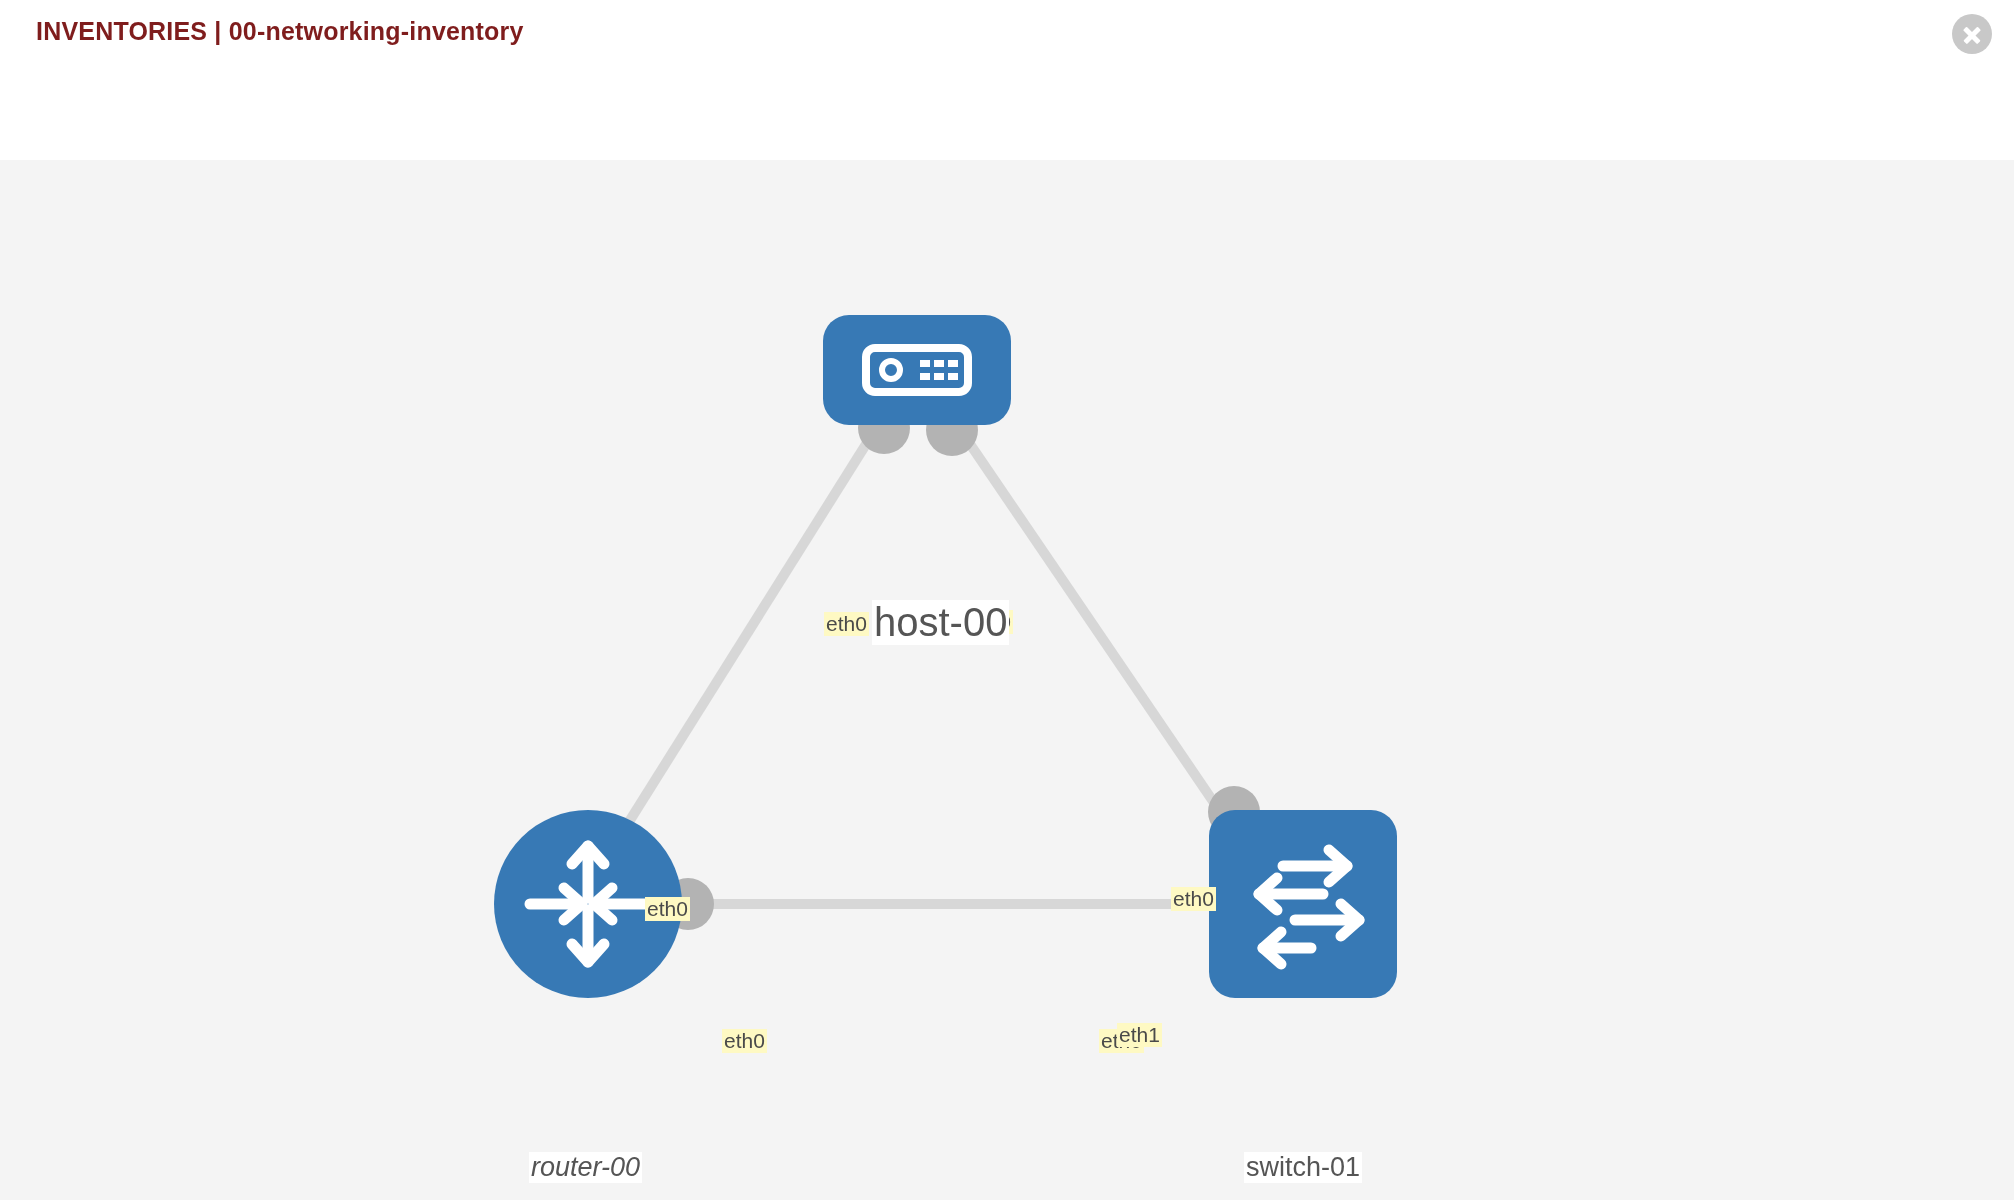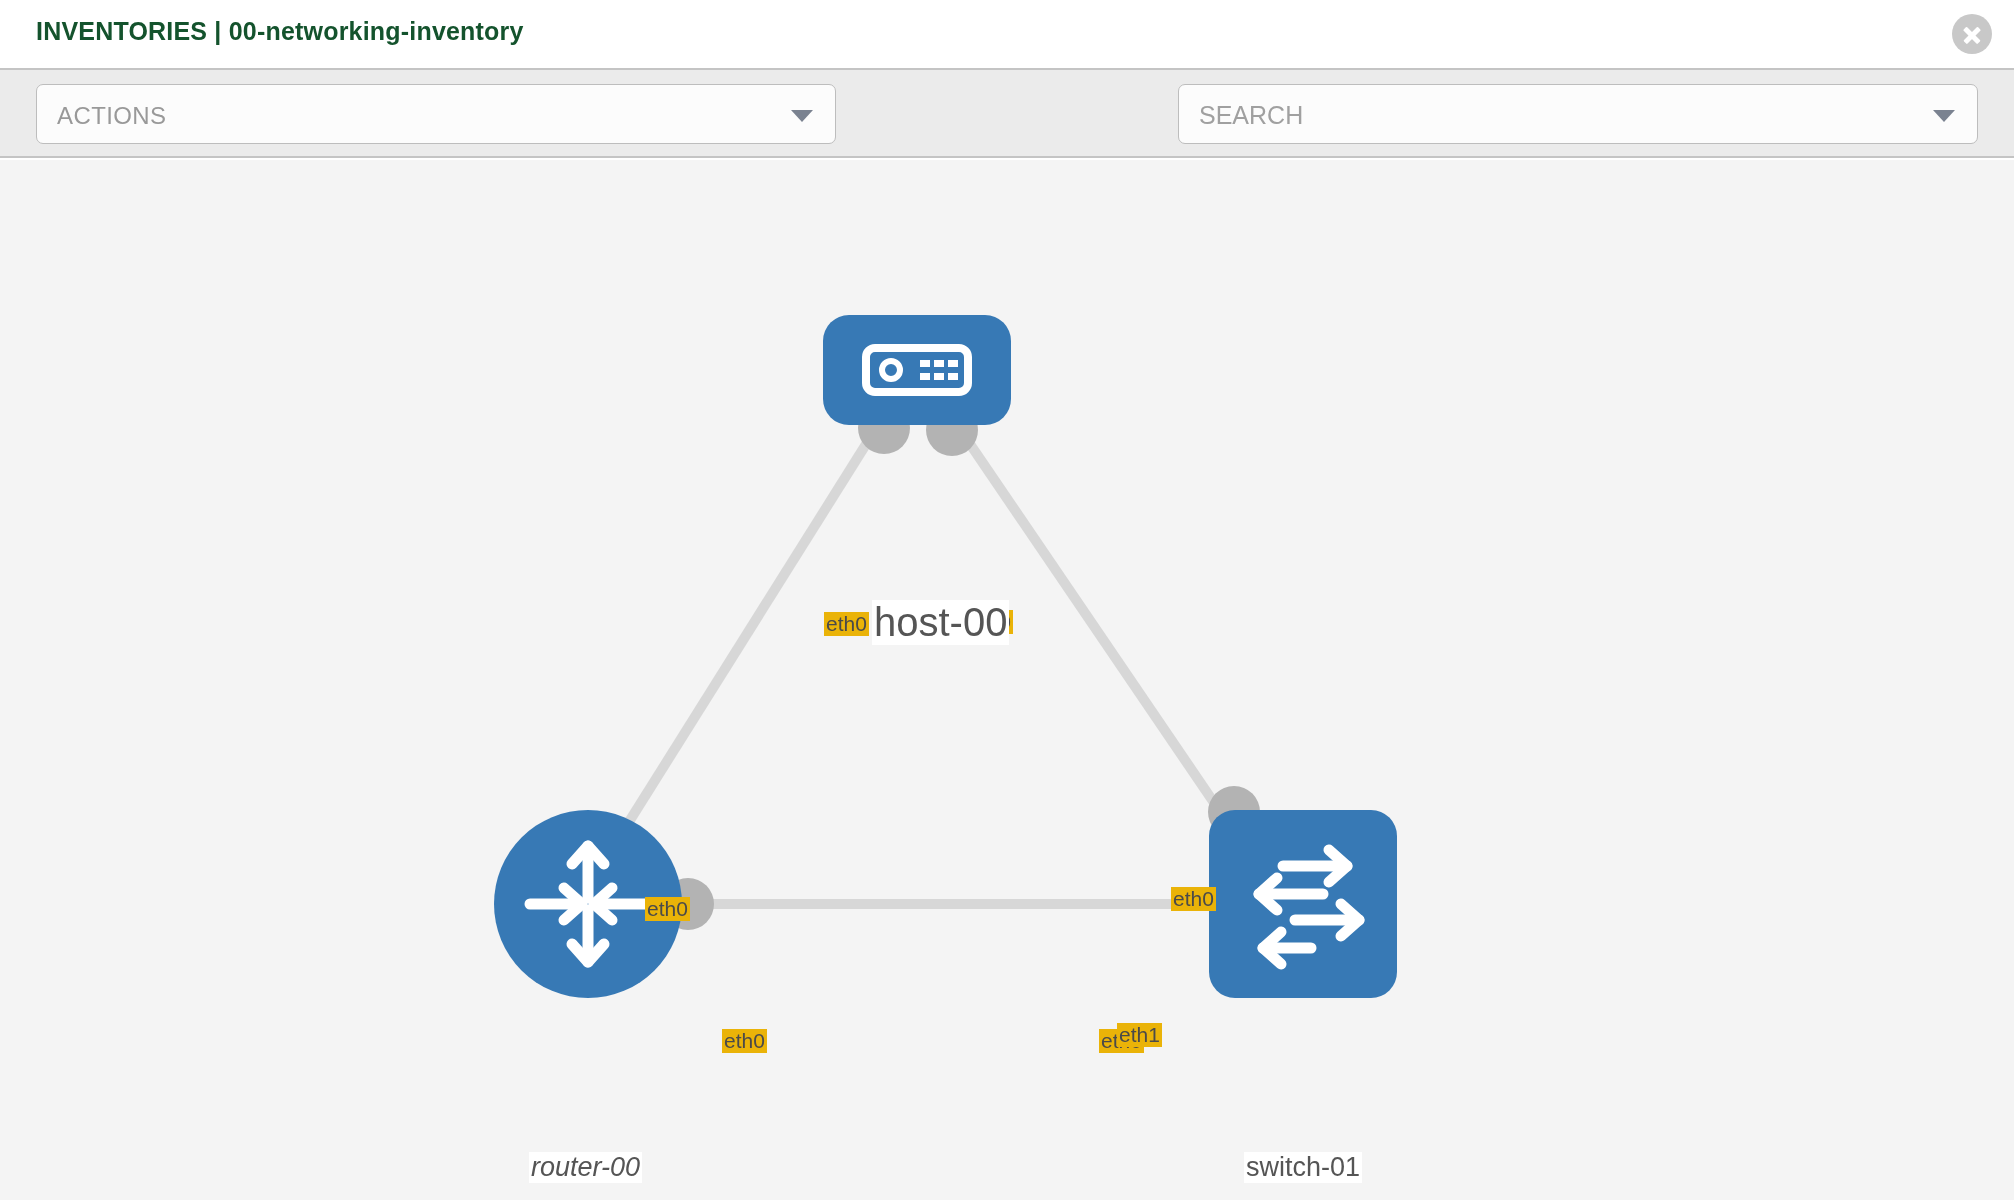--- a/index.html
+++ b/index.html
@@ -11,21 +11,21 @@
   }
   #app { position: relative; width: 2014px; height: 1200px; }
 
   
   .header {
     position: absolute; left: 0; top: 0; width: 2014px; height: 68px;
     background: #ffffff;
   }
   .header-title {
     position: absolute; left: 36px; top: 17px;
-    font-size: 25px; font-weight: bold; color: #14532d;
+    font-size: 25px; font-weight: bold; color: #7f1d1d;
     letter-spacing: 0.2px; white-space: nowrap;
   }
   .close-btn {
     position: absolute; right: 22px; top: 14px;
     width: 40px; height: 40px; border-radius: 50%;
     background: #c8c8c8; cursor: pointer;
   }
   .close-btn::before, .close-btn::after {
     content: ""; position: absolute; left: 10px; top: 18.5px;
     width: 20px; height: 4.5px; background: #ffffff; border-radius: 1px;
@@ -104,65 +104,40 @@
   .node-label {
     position: absolute; font-size: 27px; color: #555555;
     background: #ffffff; white-space: nowrap; padding: 0 2px;
   }
   .label-host   { left: 872px; top: 440px; font-size: 40px; }
   .label-router { left: 529px; top: 992px; font-style: italic; }
   .label-switch { left: 1244px; top: 992px; }
 
   .iface-label {
     position: absolute; font-size: 21px; color: #4a4a4a;
-    background: #eab308; white-space: nowrap; padding: 0 2px;
+    background: #fef9c3; white-space: nowrap; padding: 0 2px;
   }
   .if-host-left   { left: 824px; top: 452px; }
   .if-host-right  { left: 968px; top: 450px; }
   .if-left-mid    { left: 645px; top: 737px; }
   .if-right-mid   { left: 1171px; top: 727px; }
   .if-router-e0   { left: 722px; top: 869px; }
   .if-switch-e0   { left: 1099px; top: 869px; }
   .if-switch-e1   { left: 1117px; top: 863px; }
 </style>
 </head>
 <body>
 
 <div id="app">
 
   <div class="header">
     <div class="header-title">INVENTORIES | 00-networking-inventory</div>
     <div class="close-btn"></div>
   </div>
 
-  <div class="toolbar">
-
-    <div class="actions-select">
-      <span class="actions-label">ACTIONS</span>
-      <span class="caret actions-caret"></span>
-    </div>
-
-    <span class="tool-icon wrench-icon">
-      <svg width="46" height="46" viewBox="0 0 46 46" aria-hidden="true">
-        <path d="M32.5 7.5a10.5 10.5 0 0 0-9.9 14l-12 12a4.2 4.2 0 1 0 5.9 5.9l12-12A10.5 10.5 0 1 0 32.5 7.5zm0 4.2c.9 0 1.8.2 2.6.5l-5 5 3.1 3.1 5-5c.3.8.5 1.7.5 2.6a6.3 6.3 0 0 1-9.2 5.6L14.2 36.8a1.6 1.6 0 1 1-2.3-2.3l14.3-14.3a6.3 6.3 0 0 1 6.3-8.5z" fill="#7a8290"></path>
-      </svg>
-    </span>
-
-    <span class="tool-icon key-icon">
-      <svg width="46" height="46" viewBox="0 0 46 46" aria-hidden="true">
-        <path d="M16.5 10a9.5 9.5 0 1 0 6.4 16.5l3 3 3.2-3.2 3.6 3.6 3.3-3.3-3.6-3.6 3.2-3.2-6.4-6.4A9.5 9.5 0 0 0 16.5 10zm-.4 4.6a5 5 0 1 1 0 10 5 5 0 0 1 0-10z" fill="#7a8290"></path>
-        <circle cx="15.6" cy="19.6" r="2.6" fill="#ebebeb"></circle>
-      </svg>
-    </span>
-
-    <div class="search-box">
-      <span class="search-placeholder">SEARCH</span>
-      <span class="caret search-caret"></span>
-    </div>
-  </div>
 
   <div class="canvas">
 
     <svg class="topology-svg" width="2014" height="1040" aria-hidden="true">
 
       <line x1="880" y1="262" x2="605" y2="700" stroke="#d7d7d7" stroke-width="10"></line>
 
       <line x1="955" y1="262" x2="1253" y2="700" stroke="#d7d7d7" stroke-width="10"></line>
 
       <line x1="660" y1="744" x2="1250" y2="744" stroke="#d7d7d7" stroke-width="10"></line>

